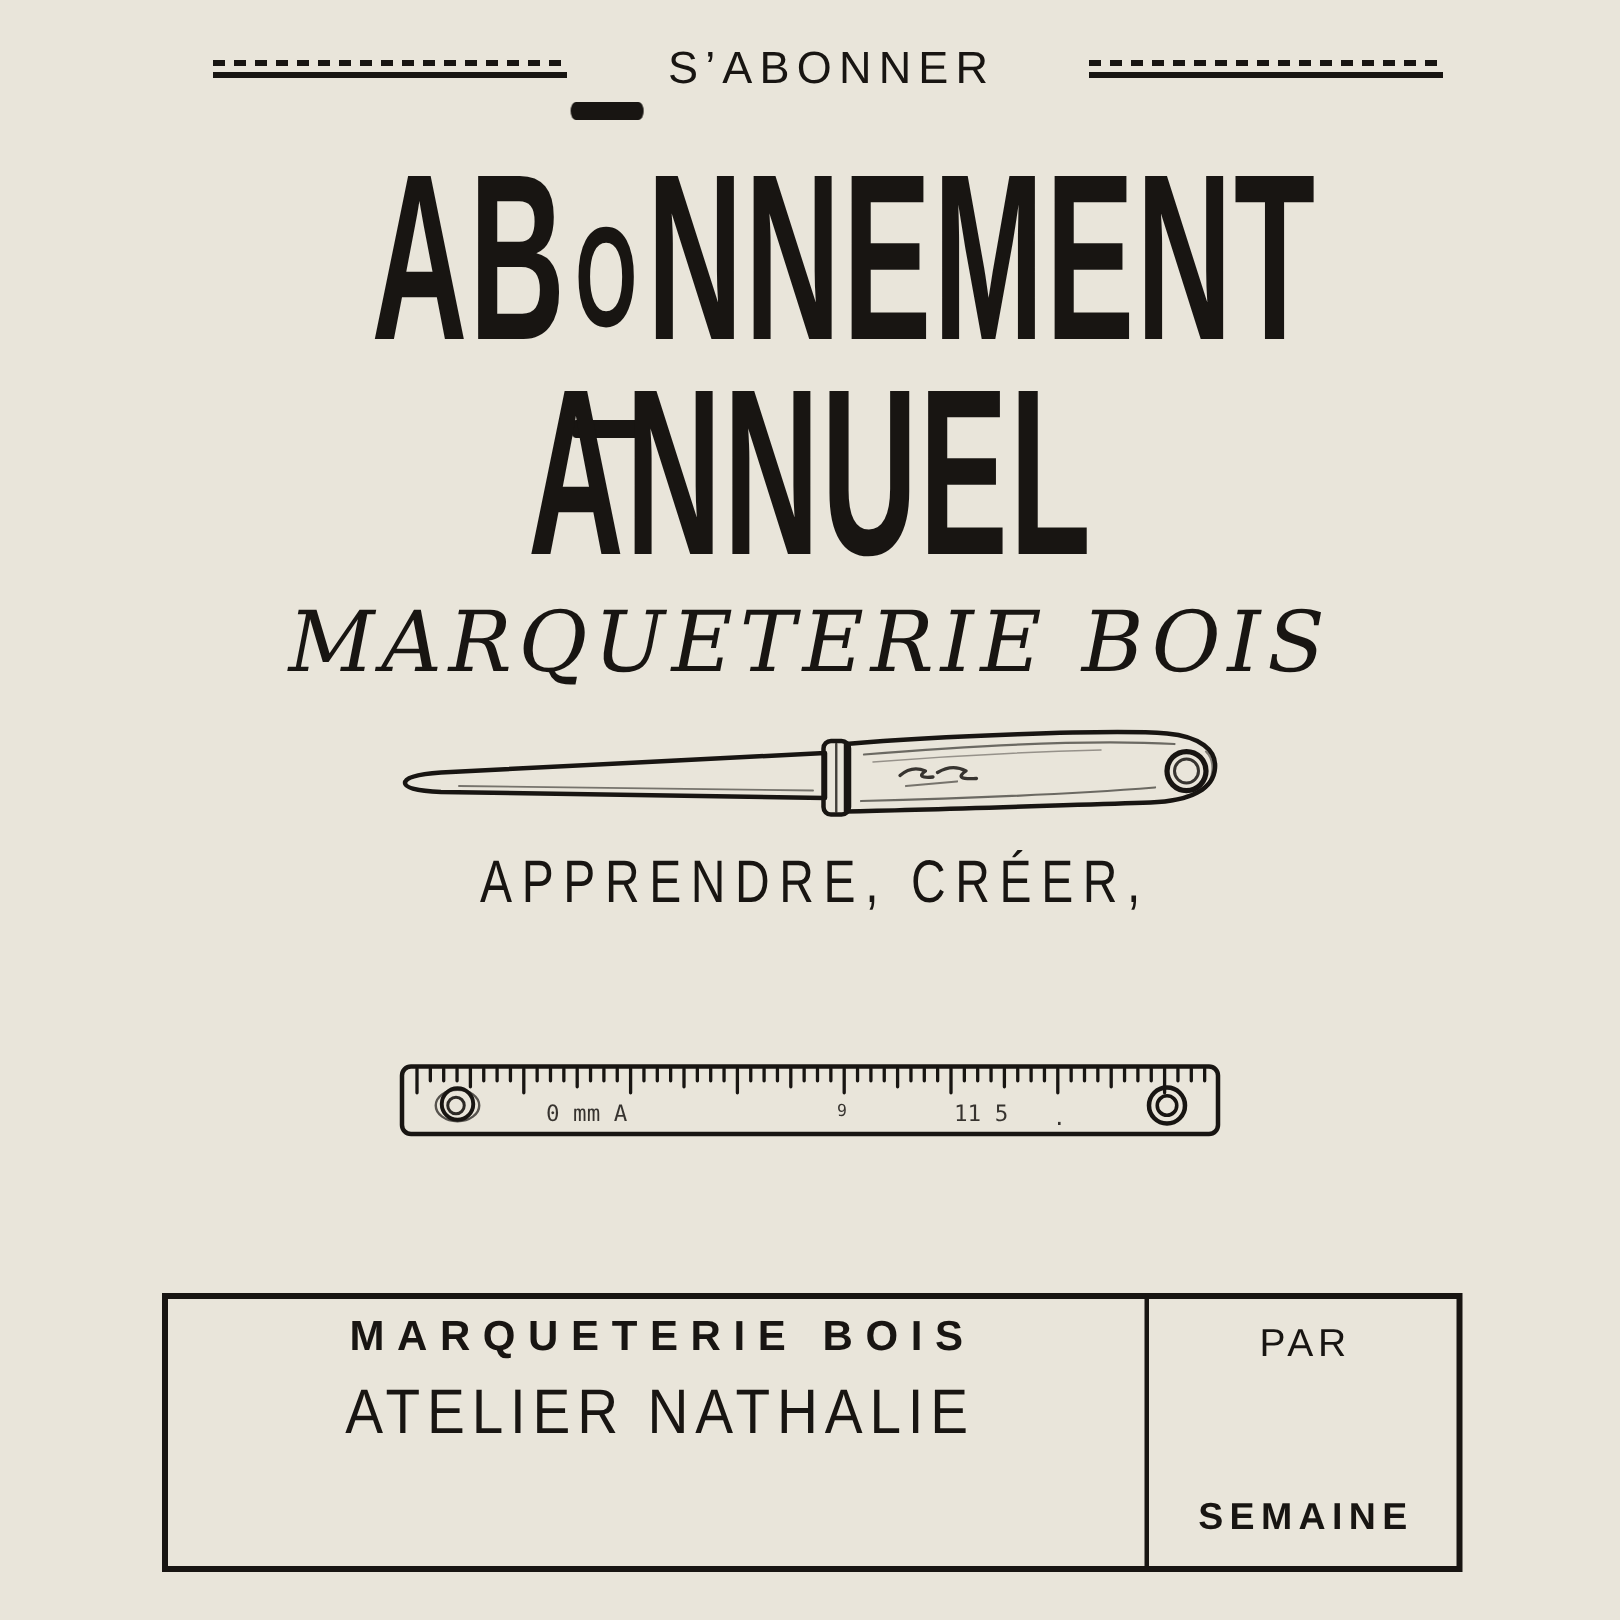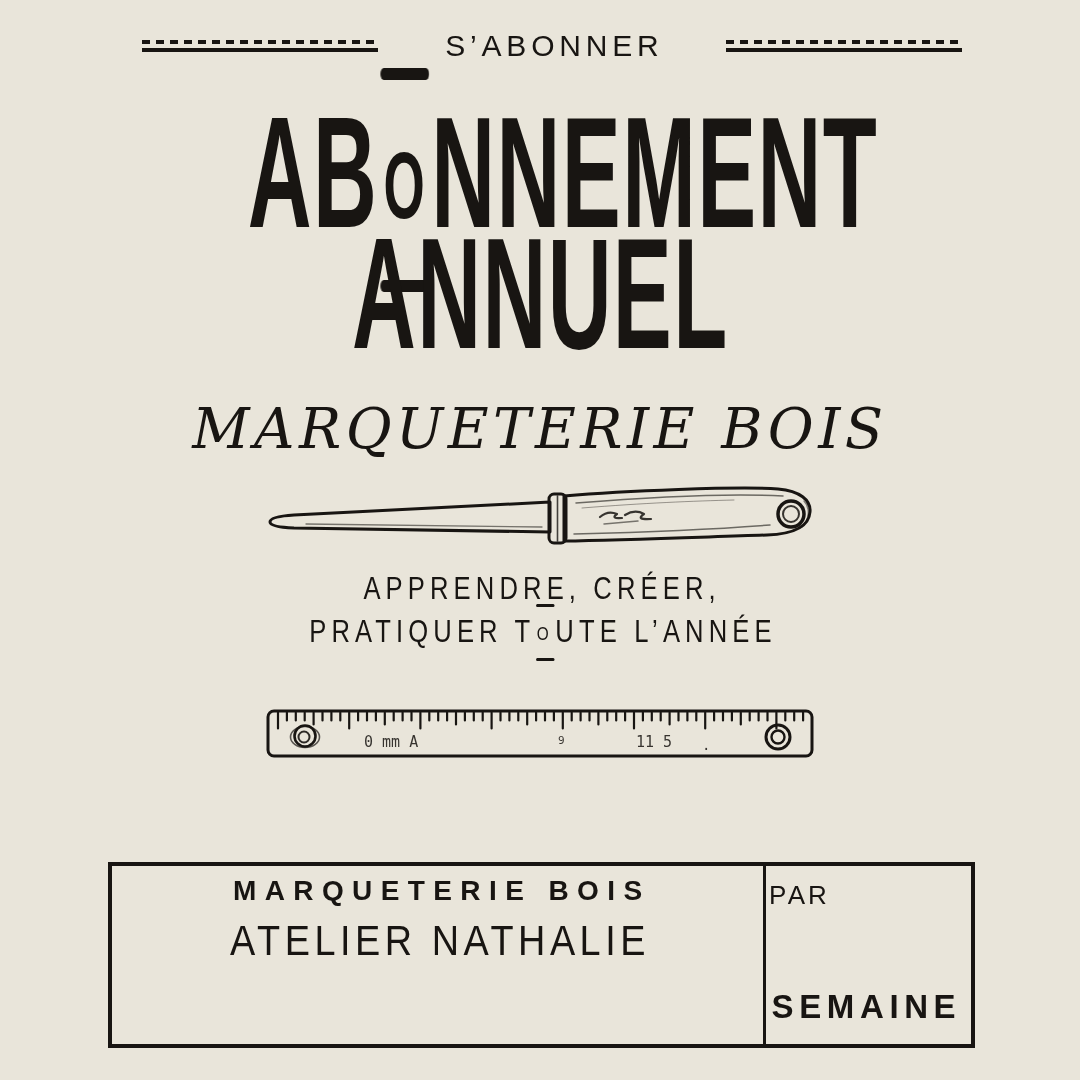--- a/index.html
+++ b/index.html
@@ -51,42 +51,42 @@
   .styled-o::before { top: -0.40em; }
   .styled-o::after  { bottom: -0.30em; }
 
   
   .title-line {
     position: absolute; left: 0; width: 1080px; text-align: center;
     font-size: 158px; line-height: 158px; font-weight: 700; letter-spacing: 0.015em;
     font-family: "Liberation Sans", "DejaVu Sans", sans-serif;
   }
   .title-line1 { top: 93px; }
-  .title-line2 { top: 214px; }
+  .title-line2 { top: 236px; }
 
   
   .subtitle {
     position: absolute; top: 396px; left: 0; width: 1080px; text-align: center;
     font-family: "DejaVu Serif", "Liberation Serif", serif;
     font-style: italic; font-size: 56px; letter-spacing: 0.08em; font-weight: 500;
     white-space: nowrap;
   }
 
   
   .ill { position: absolute; color: var(--ink); display: block; }
   .ill-knife { left: 262px; top: 482px; }
   .ill-ruler { left: 264px; top: 706px; }
   .ill .fill-paper { fill: var(--paper); }
   .ill .line { fill: none; stroke: currentColor; stroke-linecap: round; stroke-linejoin: round; }
   .ill text { fill: var(--ink); font-family: "DejaVu Sans Mono", monospace; opacity: 0.85; }
 
   
   .tagline {
     position: absolute; top: 567px; left: 0; width: 1080px; text-align: center;
-    font-size: 32px; line-height: 43px; font-weight: 500; letter-spacing: 0.20em;
+    font-size: 40px; line-height: 43px; font-weight: 500; letter-spacing: 0.20em;
   }
   .tagline .squeeze { padding-left: 0.20em; }
 
   
   .footer-box {
     position: absolute; left: 108px; top: 862px; width: 867px; height: 186px;
     border: 4px solid var(--ink);
     display: grid; grid-template-columns: 1fr 3px 205px;
   }
   .footer-divider { background: var(--ink); }
@@ -97,29 +97,29 @@
   .footer-brand {
     font-size: 28px; line-height: 34px; font-weight: 700; letter-spacing: 0.30em;
     padding-left: 0.30em; white-space: nowrap;
   }
   .footer-studio {
     margin-top: 8px; font-size: 42px; line-height: 50px; font-weight: 400;
     letter-spacing: 0.12em; text-align: left;
   }
   .footer-studio .squeeze { padding-left: 0.12em; }
   .footer-right {
-    display: flex; flex-direction: column; 
+    display: flex; flex-direction: column; align-items: center;
     justify-content: space-between; padding: 14px 0 18px 0;
   }
   .per-label { font-size: 26px; letter-spacing: 0.12em; padding-left: 0.12em; font-weight: 400; }
   .hours {
     font-size: 88px; line-height: 72px; font-weight: 700;
     font-family: "DejaVu Sans", "Liberation Sans", sans-serif; letter-spacing: 0.02em;
   }
-  .per-unit { font-size: 33px; font-weight: 700; letter-spacing: 0.17em; padding-left: 0.17em; }
+  .per-unit { font-size: 25px; font-weight: 700; letter-spacing: 0.17em; padding-left: 0.17em; }
 </style>
 </head>
 <body>
 
 <div class="poster">
 
   
   <header class="topbar">
     <div class="rule">
       <div class="rule-dash"></div>
@@ -159,23 +159,20 @@
     <circle class="line" cx="529" cy="32" r="13" stroke-width="3.5" fill="var(--paper)"></circle>
     <circle class="line" cx="529" cy="32" r="8" stroke-width="2" opacity="0.85"></circle>
     <path class="line" stroke-width="2.2" opacity="0.85" d="M 338 35 q 8 -7 17 -3 q -7 5 5 4"></path>
     <path class="line" stroke-width="2.2" opacity="0.85" d="M 363 33 q 10 -6 19 -1 q -9 6 7 5"></path>
     <path class="line" stroke-width="1.5" opacity="0.55" d="M 342 42 l 34 -3"></path>
   </svg>
 
   
   <div class="tagline">
     <div><span class="squeeze sq-80">APPRENDRE, CRÉER,</span></div>
-    <div>
-      <span class="squeeze sq-80"><span>PRATIQUER T</span><span class="styled-o">O</span><span>UTE L’ANNÉE</span></span>
-    </div>
   </div>
 
   
   <svg class="ill ill-ruler" width="552" height="58" viewBox="0 0 552 58" aria-hidden="true">
     <rect class="line fill-paper" x="4" y="5" width="544" height="45" rx="6" stroke-width="3"></rect>
     <path class="line" stroke-width="2.2" d="M14.0 6.5v16M22.9 6.5v8M31.8 6.5v8M40.7 6.5v8M49.6 6.5v12M58.5 6.5v8M67.4 6.5v8M76.3 6.5v8M85.2 6.5v16M94.1 6.5v8M103.0 6.5v8M111.9 6.5v8M120.8 6.5v12M129.7 6.5v8M138.6 6.5v8M147.5 6.5v8M156.4 6.5v16M165.3 6.5v8M174.2 6.5v8M183.1 6.5v8M192.0 6.5v12M200.9 6.5v8M209.8 6.5v8M218.7 6.5v8M227.6 6.5v16M236.5 6.5v8M245.4 6.5v8M254.3 6.5v8M263.2 6.5v12M272.1 6.5v8M281.0 6.5v8M289.9 6.5v8M298.8 6.5v16M307.7 6.5v8M316.6 6.5v8M325.5 6.5v8M334.4 6.5v12M343.3 6.5v8M352.2 6.5v8M361.1 6.5v8M370.0 6.5v16M378.9 6.5v8M387.8 6.5v8M396.7 6.5v8M405.6 6.5v12M414.5 6.5v8M423.4 6.5v8M432.3 6.5v8M441.2 6.5v16M450.1 6.5v8M459.0 6.5v8M467.9 6.5v8M476.8 6.5v12M485.7 6.5v8M494.6 6.5v8M503.5 6.5v8M512.4 6.5v16M521.3 6.5v8M530.2 6.5v8M539.1 6.5v8"></path>
     <ellipse class="line" cx="41" cy="31" rx="14.5" ry="10.5" stroke-width="1.6" opacity="0.7"></ellipse>
     <circle class="line" cx="41" cy="30" r="10.5" stroke-width="2.6"></circle>
     <circle class="line" cx="40" cy="31" r="5.5" stroke-width="2" opacity="0.9"></circle>
     <circle class="line" cx="514" cy="31" r="12" stroke-width="3"></circle>

